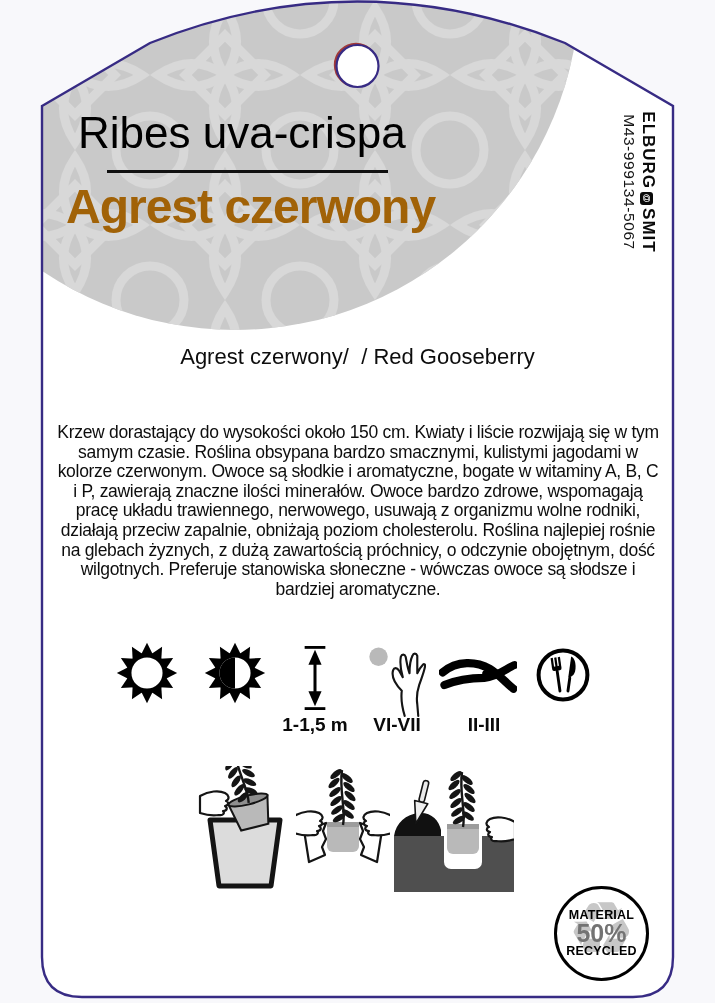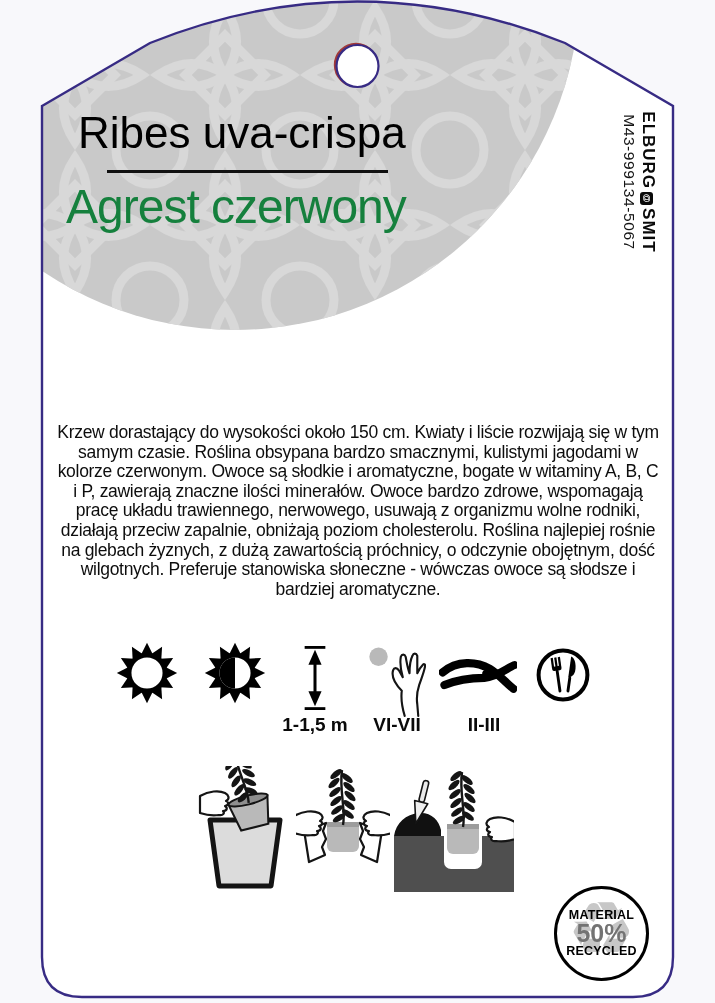--- a/index.html
+++ b/index.html
@@ -14,21 +14,21 @@
   }
   .abs{position:absolute;}
   #bg-svg{position:absolute;left:0;top:0;}
   
   .latin-name{
     left:78px;top:111px;font-size:44px;font-weight:400;color:#000000;
     letter-spacing:0px;line-height:1;white-space:nowrap;
   }
   .title-divider{left:107px;top:170px;width:281px;height:3px;background:#101010;}
   .common-name{
-    left:66px;top:183px;font-size:48px;font-weight:normal;color:#15803d;
+    left:66px;top:183px;font-size:48px;font-weight:bold;color:#a16207;
     letter-spacing:-1px;line-height:1;white-space:nowrap;
   }
   
   .side-code{
     left:658px;top:98px;width:168px;
     transform-origin:0 0;transform:rotate(90deg);
     text-align:center;line-height:1.2;
   }
   .side-brand{font-size:17px;font-weight:bold;letter-spacing:1px;white-space:nowrap;color:#0a0a0a;}
   .side-logo{
@@ -129,20 +129,21 @@
 <div class="abs common-name">Agrest czerwony</div>
 
 <div class="abs side-code">
   <div class="side-brand">
     <span>ELBURG</span><span class="side-logo">@</span><span>SMIT</span>
   </div>
   <div class="side-item-code">M43-999134-5067</div>
 </div>
 
 <div class="abs names-block">
+  <div class="names-line">Agrest czerwony/  / Red Gooseberry</div>
 </div>
 
 <div class="abs description">Krzew dorastający do wysokości około 150 cm. Kwiaty i liście rozwijają się w tym samym czasie. Roślina obsypana bardzo smacznymi, kulistymi jagodami w kolorze czerwonym. Owoce są słodkie i aromatyczne, bogate w witaminy A, B, C i P, zawierają znaczne ilości minerałów. Owoce bardzo zdrowe, wspomagają pracę układu trawiennego, nerwowego, usuwają z organizmu wolne rodniki, działają przeciw zapalnie, obniżają poziom cholesterolu. Roślina najlepiej rośnie na glebach żyznych, z dużą zawartością próchnicy, o odczynie obojętnym, dość wilgotnych. Preferuje stanowiska słoneczne - wówczas owoce są słodsze i bardziej aromatyczne.</div>
 
 <svg class="abs" style="left:114px;top:640px;" width="66" height="66" viewBox="0 0 70 70">
   <g fill="#000">
     <polygon points="35,3 28.5,16 41.5,16"></polygon>
     <polygon points="35,3 28.5,16 41.5,16" transform="rotate(30 35 35)"></polygon>
     <polygon points="35,3 28.5,16 41.5,16" transform="rotate(60 35 35)"></polygon>
     <polygon points="35,3 28.5,16 41.5,16" transform="rotate(90 35 35)"></polygon>

